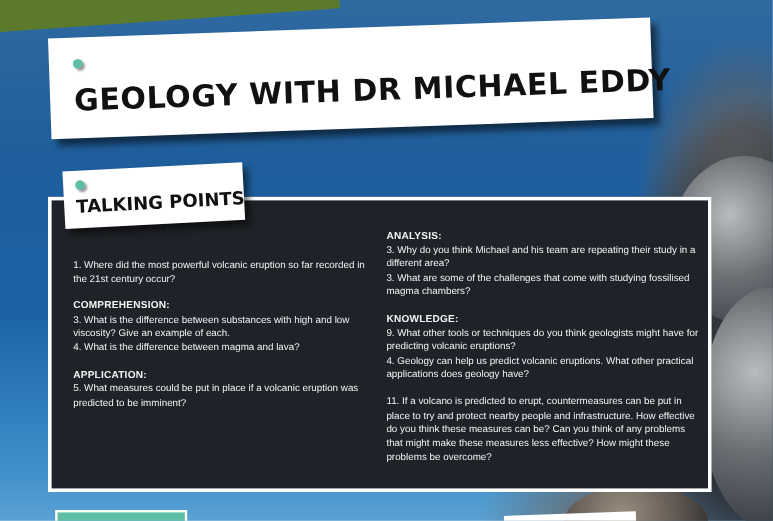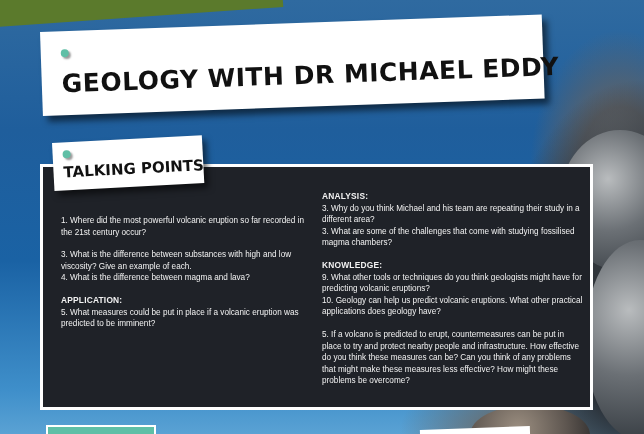--- a/index.html
+++ b/index.html
@@ -87,39 +87,40 @@
 <div class="tp-card">
   <span class="dot"></span>
   <div class="tp-text">TALKING POINTS</div>
 </div>
 
 <div class="col left">
   <div class="section">
     <div class="q">1. Where did the most powerful volcanic eruption so far recorded in the 21st century occur?</div>
   </div>
   <div class="section">
+    <div class="section-head">COMPREHENSION:</div>
     <div class="q">3. What is the difference between substances with high and low viscosity? Give an example of each.</div>
     <div class="q">4. What is the difference between magma and lava?</div>
   </div>
   <div class="section">
     <div class="section-head">APPLICATION:</div>
     <div class="q">5. What measures could be put in place if a volcanic eruption was predicted to be imminent?</div>
   </div>
 </div>
 
 <div class="col right">
   <div class="section">
     <div class="section-head">ANALYSIS:</div>
     <div class="q">3. Why do you think Michael and his team are repeating their study in a different area?</div>
     <div class="q">3. What are some of the challenges that come with studying fossilised magma chambers?</div>
   </div>
   <div class="section">
     <div class="section-head">KNOWLEDGE:</div>
     <div class="q">9. What other tools or techniques do you think geologists might have for predicting volcanic eruptions?</div>
-    <div class="q">10. Geology can help us predict volcanic eruptions.  What other practical applications does geology have?</div>
+    <div class="q">4. Geology can help us predict volcanic eruptions.  What other practical applications does geology have?</div>
   </div>
   <div class="section">
-    <div class="q">5. If a volcano is predicted to erupt, countermeasures can be put in place to try and protect nearby people and infrastructure. How effective do you think these measures can be? Can you think of any problems that might make these measures less effective? How might these problems be overcome?</div>
+    <div class="q">11. If a volcano is predicted to erupt, countermeasures can be put in place to try and protect nearby people and infrastructure. How effective do you think these measures can be? Can you think of any problems that might make these measures less effective? How might these problems be overcome?</div>
   </div>
 </div>
 
 <div class="bottom-tab-left"></div>
 <div class="bottom-tab-right"></div>
 
 </body></html>

